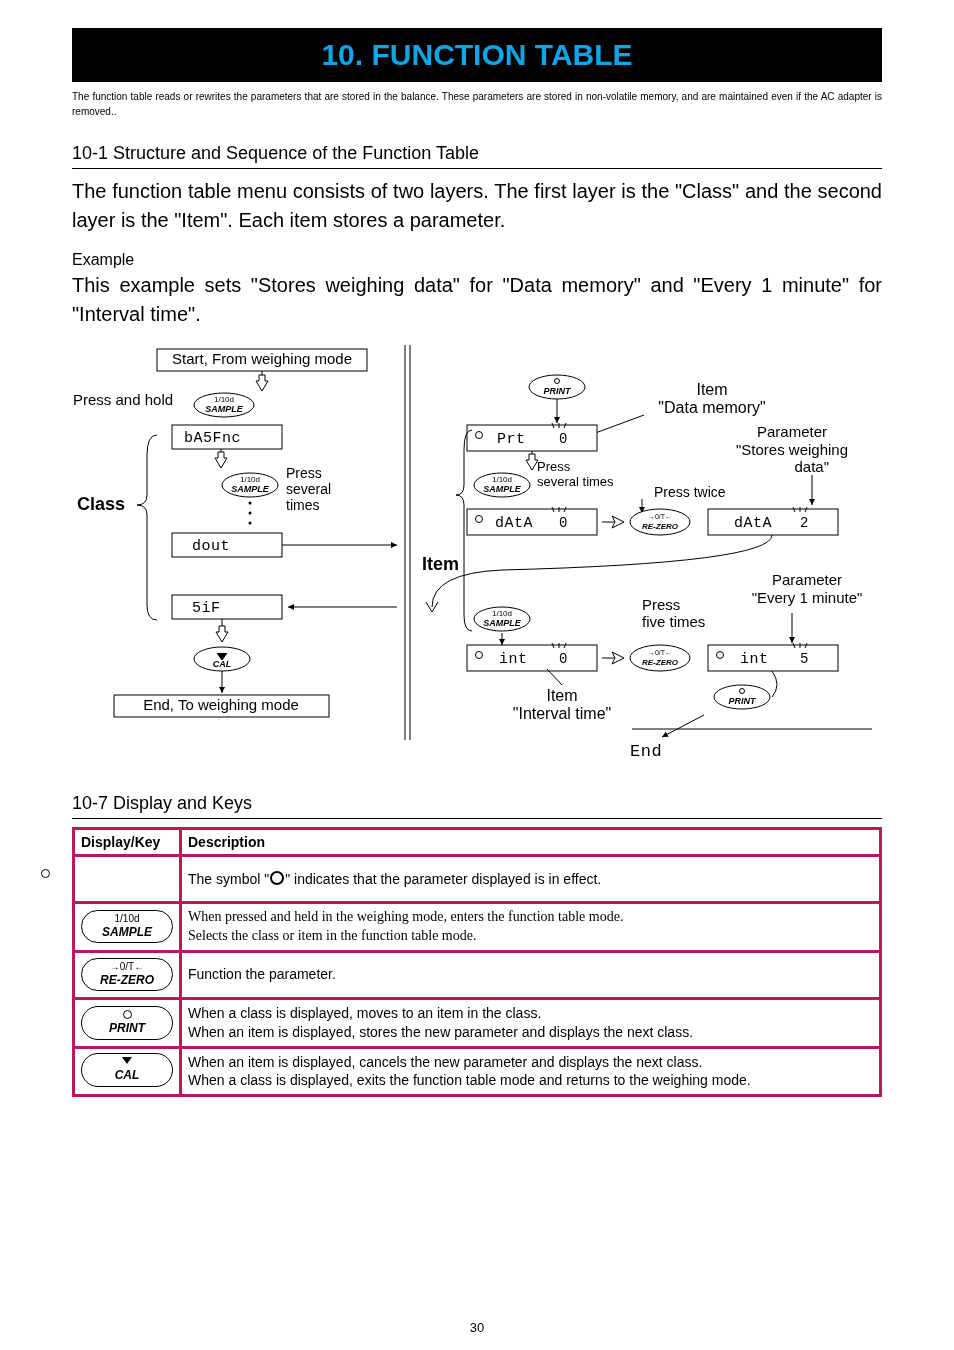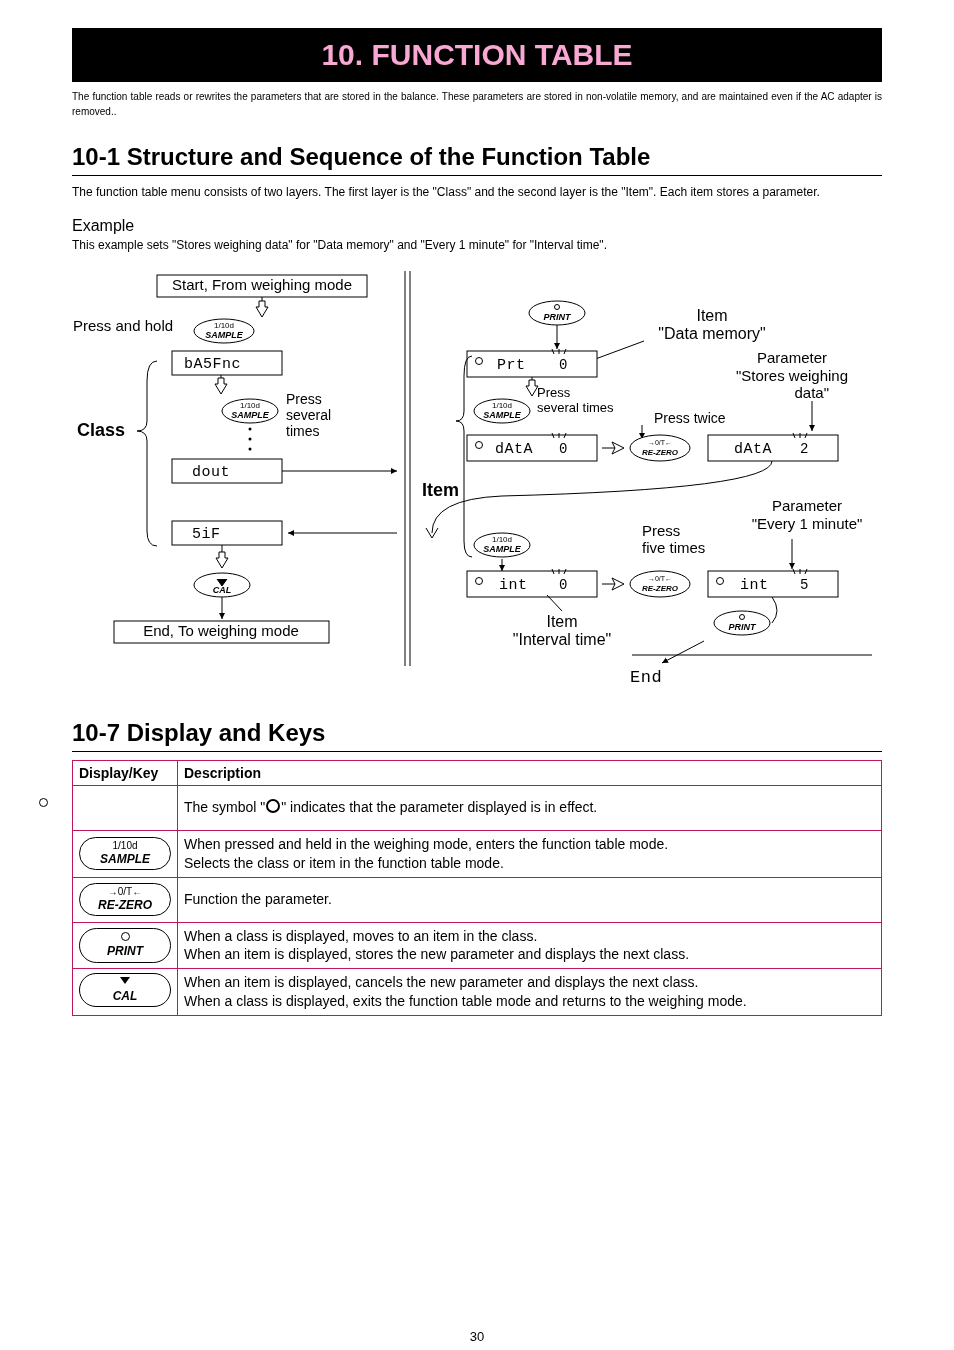--- a/index.html
+++ b/index.html
@@ -11,74 +11,74 @@
   }
   .page {
     width: 954px;
     min-height: 1350px;
     box-sizing: border-box;
     padding: 28px 72px 20px 72px;
     position: relative;
   }
   .title-band {
     background: #000;
-    color: #f9a8d4;
+    color: #0ea5e9;
     font-weight: bold;
     font-size: 30px;
     text-align: center;
     padding: 10px 0;
     margin-bottom: 8px;
   }
   .para {
     font-size: 10px;
     line-height: 1.45;
     text-align: justify;
     margin: 0 0 24px 0;
   }
   .h2 {
-    font-size: 24px;
-    font-weight: bold;
+    font-size: 18px;
+    font-weight: normal;
     margin: 2px 0 4px 0;
   }
   .rule {
     border: none;
     border-top: 1.5px solid #000;
     margin: 0 0 8px 0;
   }
   .subpara {
-    font-size: 12px;
+    font-size: 20px;
     line-height: 1.45;
     text-align: justify;
     margin: 0 0 16px 0;
   }
   .h3 {
     font-size: 16px;
     font-weight: normal;
     margin: 10px 0 2px 0;
   }
   .diagram {
     margin-top: 13px;
     margin-bottom: 18px;
   }
   .page-num {
     position: absolute;
     left: 0;
     right: 0;
-    bottom: 6px;
+    bottom: 15px;
     text-align: center;
     font-size: 13px;
   }
   
   table.fn {
     width: 100%;
     border-collapse: collapse;
     font-size: 14px;
   }
   table.fn th, table.fn td {
-    border: 1px solid #be185d;
+    border: 3px solid #be185d;
     padding: 4px 6px;
     vertical-align: middle;
     text-align: left;
   }
   table.fn th {
     font-weight: bold;
     background: #fff;
   }
   td.keycell {
     width: 85px;
@@ -390,21 +390,21 @@
       </td>
     </tr>
 
     <tr>
       <td class="keycell">
         <span class="key-oval">
           <span class="top">1/10d</span>
           <span class="big">SAMPLE</span>
         </span>
       </td>
-      <td class="desc" style="white-space:pre-line;">When pressed and held in the weighing mode, enters the function table mode.
+      <td class="desc" style="white-space:pre-line;font-family:Liberation Serif, serif;">When pressed and held in the weighing mode, enters the function table mode.
 Selects the class or item in the function table mode.</td>
     </tr>
 
     <tr>
       <td class="keycell" style="height:36px;">
         <span class="key-oval">
           <span class="top">→0/T←</span>
           <span class="big">RE-ZERO</span>
         </span>
       </td>

